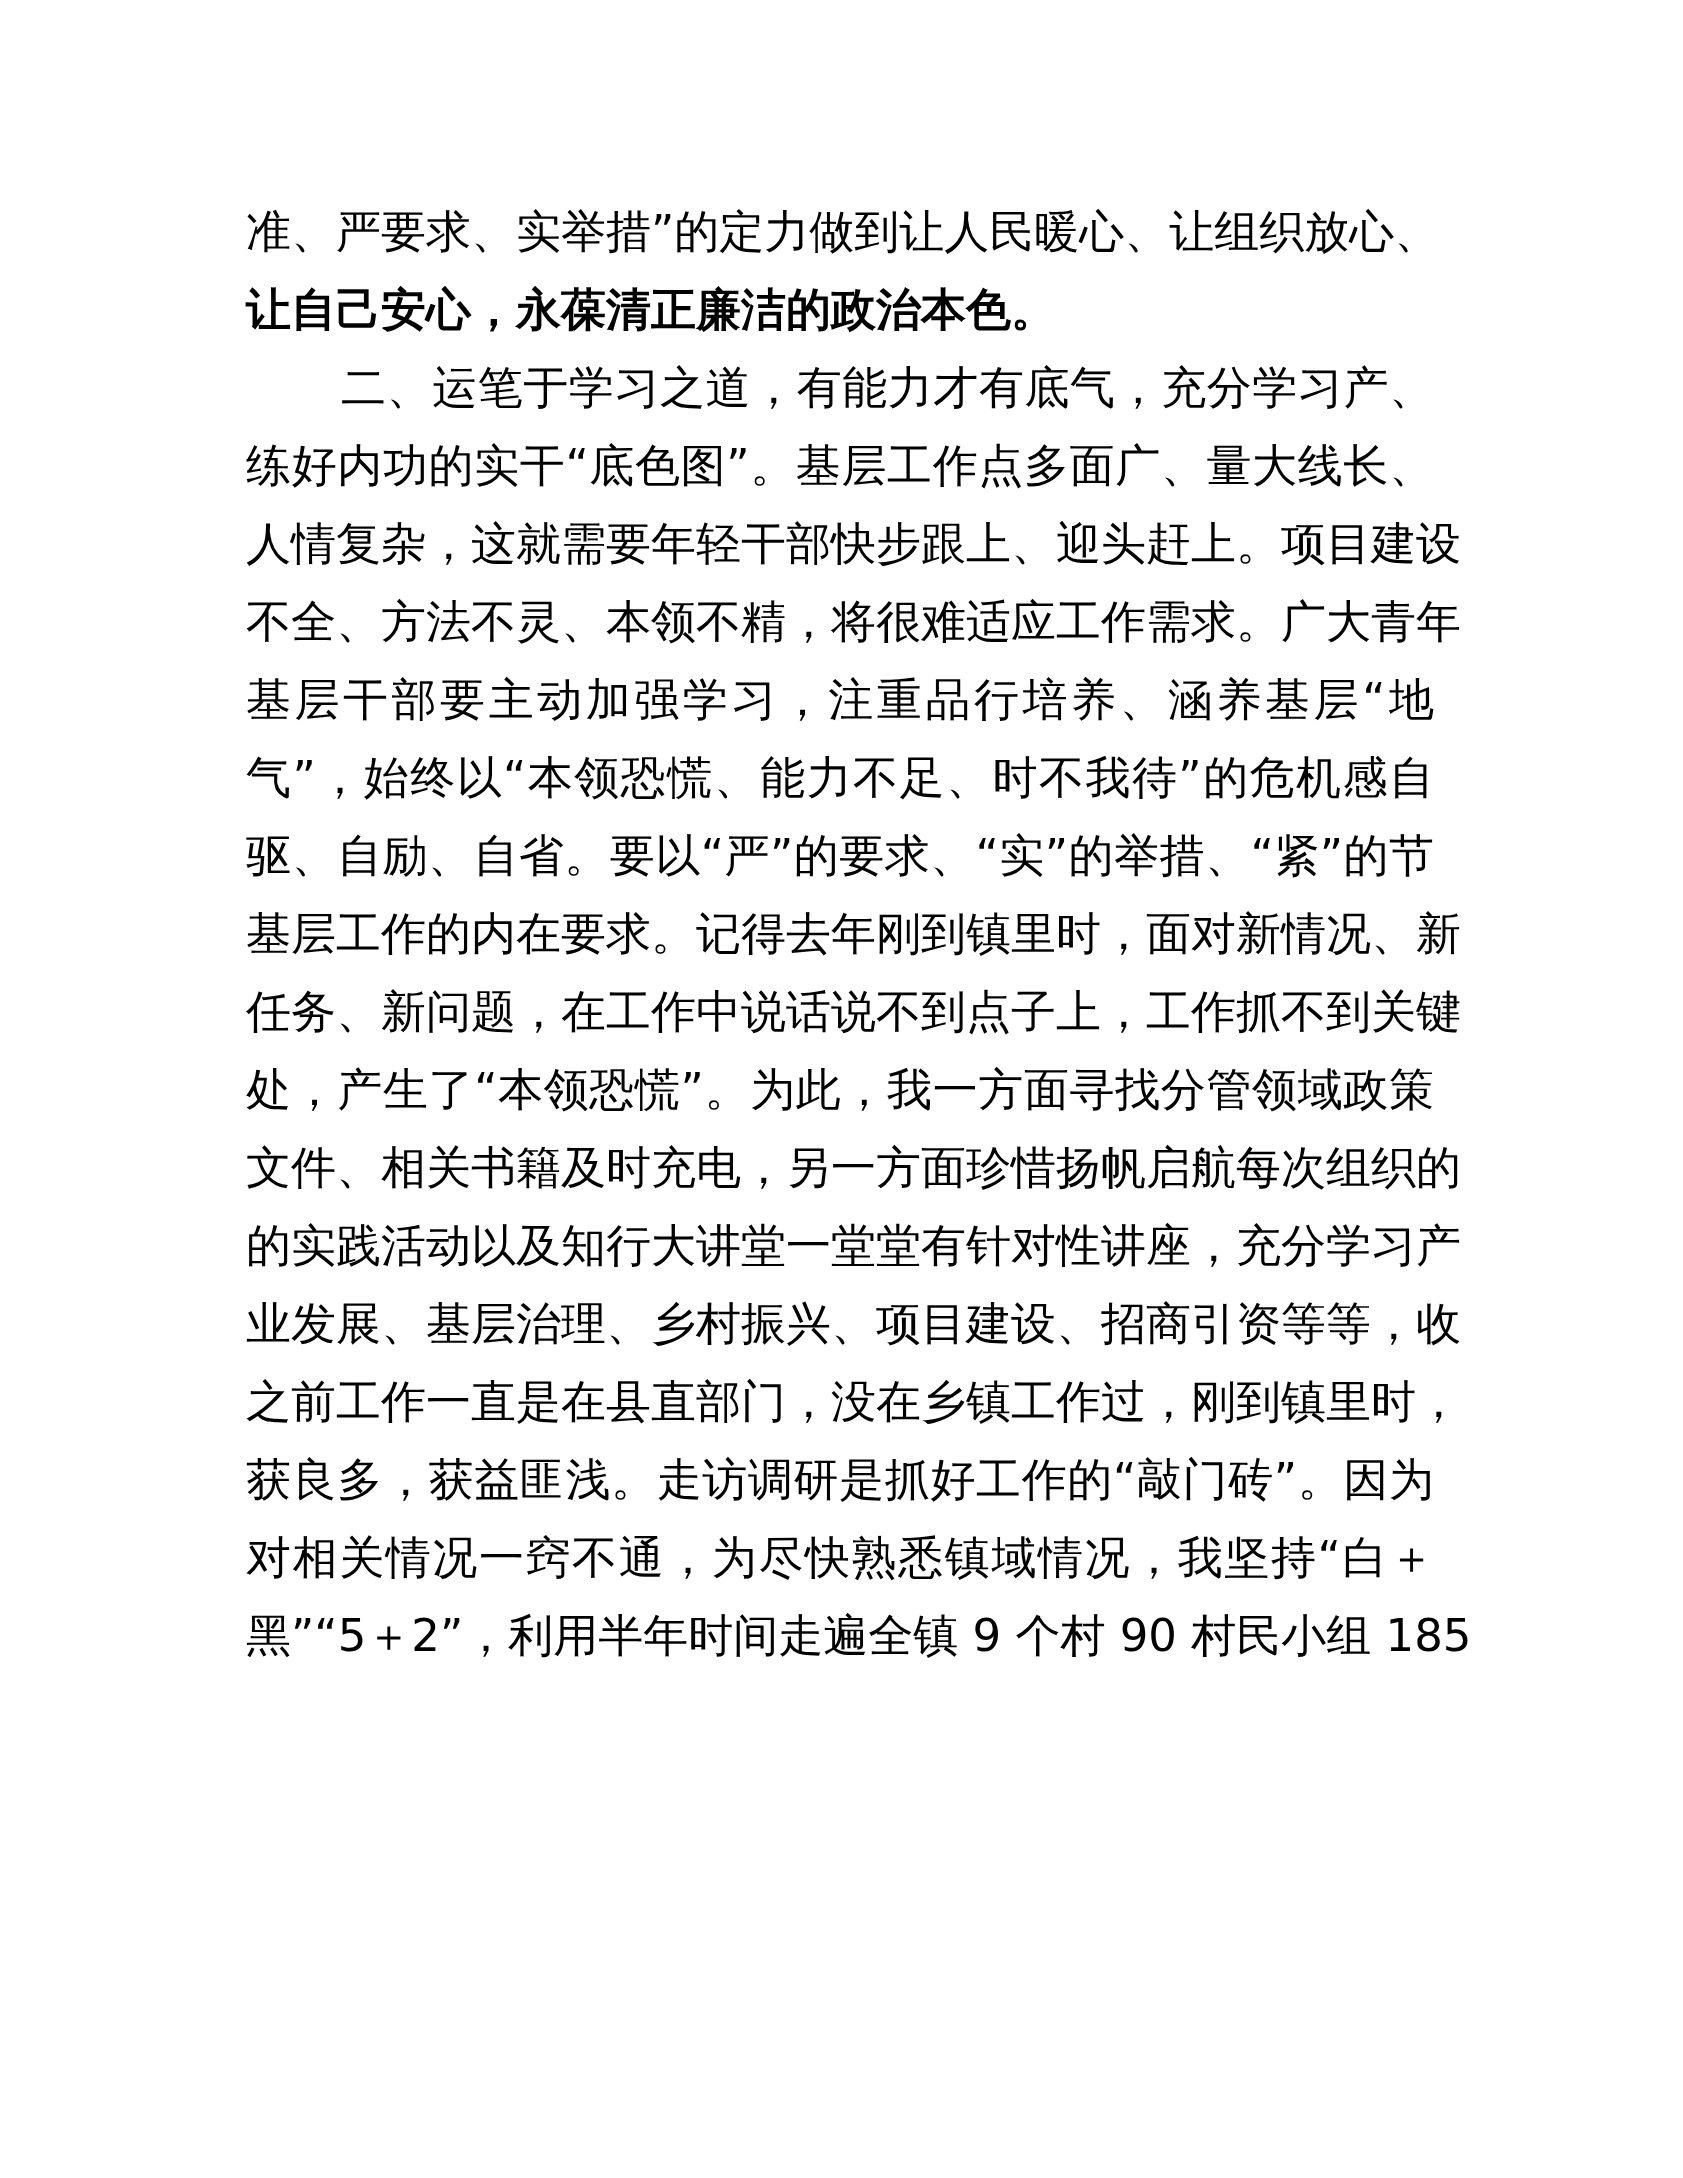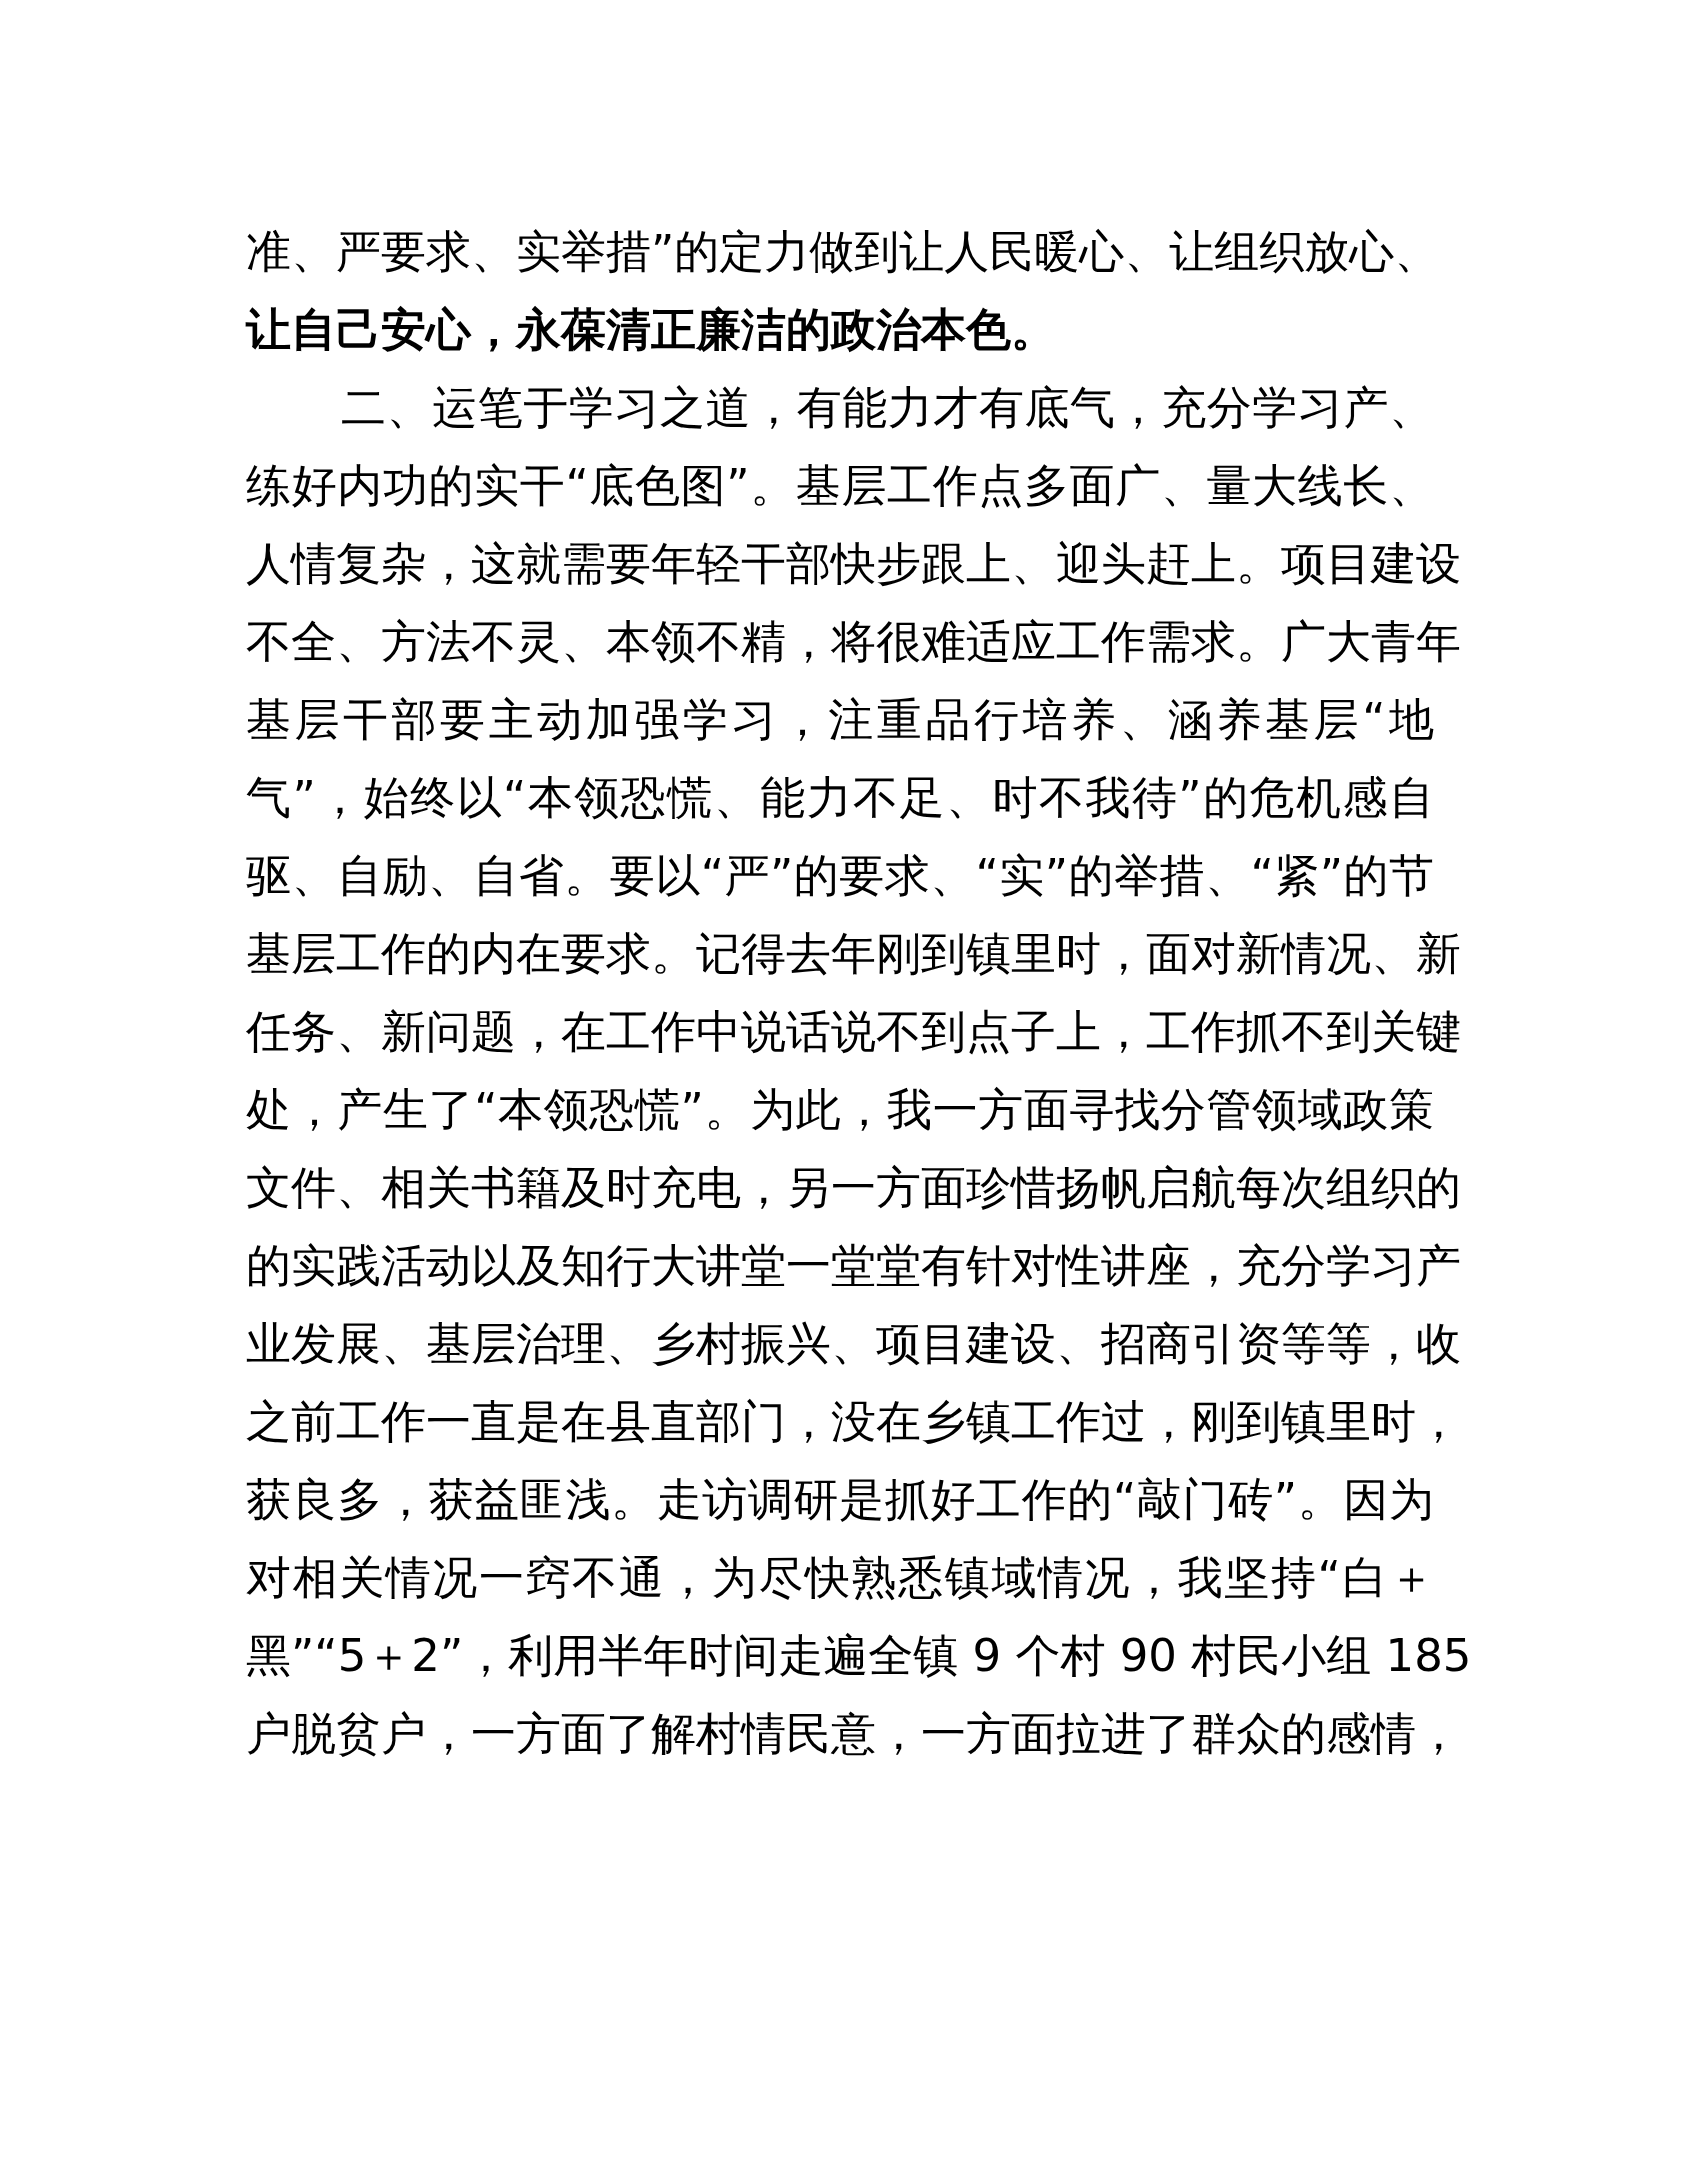--- a/index.html
+++ b/index.html
@@ -19,21 +19,21 @@
     position: absolute;
     left: 0;
     top: 0;
     width: 1683px;
     height: 2178px;
     background: #ffffff;
   }
   .text-block {
     position: absolute;
     left: 246px;
-    top: 220px;
+    top: 200px;
     width: 1188px;
   }
   .line {
     display: block;
     height: 78px;
     line-height: 63px;
     font-size: 45px;
     white-space: nowrap;
     text-align: justify;
     text-align-last: justify;
@@ -70,17 +70,16 @@
       <span class="line">基层工作的内在要求。记得去年刚到镇里时，面对新情况、新</span>
       <span class="line">任务、新问题，在工作中说话说不到点子上，工作抓不到关键</span>
       <span class="line">处，产生了“本领恐慌”。为此，我一方面寻找分管领域政策</span>
       <span class="line">文件、相关书籍及时充电，另一方面珍惜扬帆启航每次组织的</span>
       <span class="line">的实践活动以及知行大讲堂一堂堂有针对性讲座，充分学习产</span>
       <span class="line">业发展、基层治理、乡村振兴、项目建设、招商引资等等，收</span>
       <span class="line">之前工作一直是在县直部门，没在乡镇工作过，刚到镇里时，</span>
       <span class="line">获良多，获益匪浅。走访调研是抓好工作的“敲门砖”。因为</span>
       <span class="line">对相关情况一窍不通，为尽快熟悉镇域情况，我坚持“白＋</span>
       <span class="line">黑”“5＋2”，利用半年时间走遍全镇 9 个村 90 村民小组 185</span>
-      <span class="line">户脱贫户，一方面了解村情民意，一方面拉进了群众的感情，</span>
     </div>
   </div>
 </div>
 
 
 </body></html>

